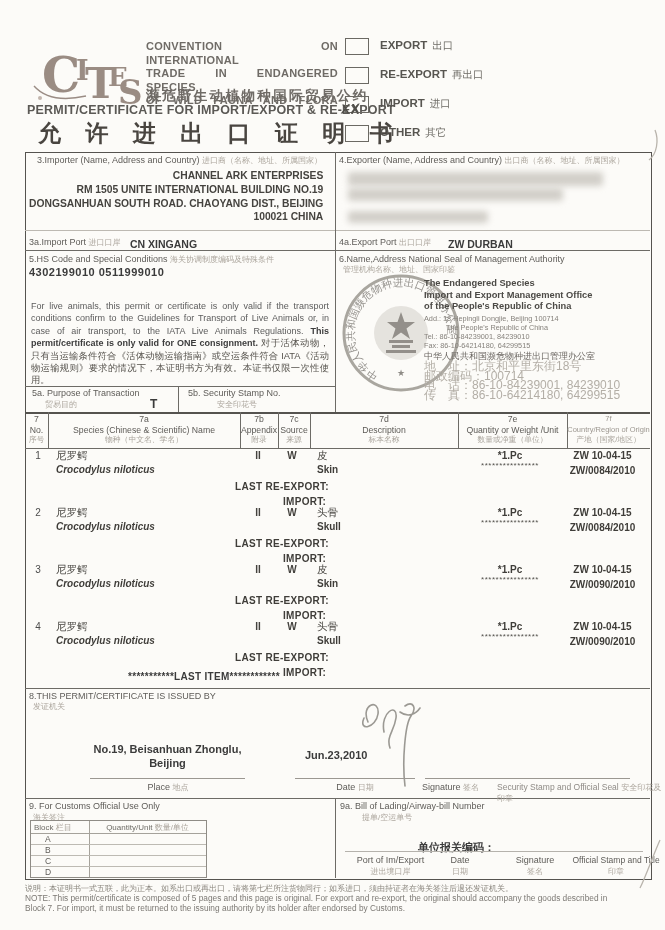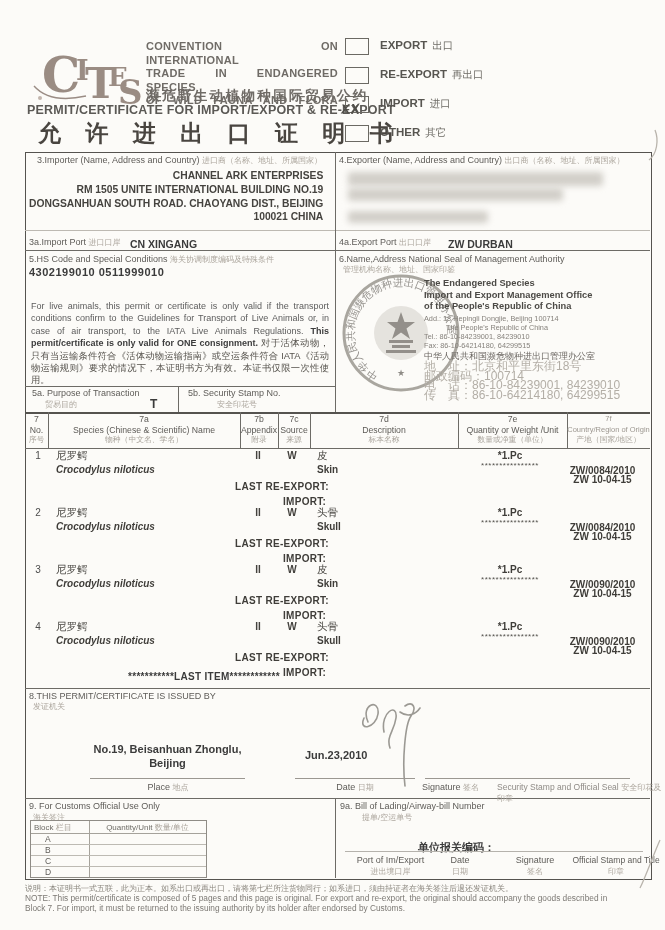--- a/index.html
+++ b/index.html
@@ -34,21 +34,21 @@
   .t-row span{position:absolute;}
   .r-no{left:4px;top:2px;width:18px;text-align:center;font-size:10px;color:#4c4c4c;}
   .r-cn{left:31px;top:1px;font-size:10.5px;color:#474540;}
   .r-sci{left:31px;top:16px;font-size:10px;font-style:italic;font-weight:bold;color:#3f3d39;}
   .r-app{left:218px;top:2px;width:30px;text-align:center;font-weight:bold;font-size:10px;color:#44423e;}
   .r-src{left:252px;top:2px;width:30px;text-align:center;font-weight:bold;font-size:10px;color:#44423e;}
   .r-desc-cn{left:292px;top:1px;font-size:10.5px;color:#474540;}
   .r-desc-en{left:292px;top:16px;font-weight:bold;font-size:10px;color:#3f3d39;}
   .r-qty{left:445px;top:2px;width:80px;text-align:center;font-weight:bold;font-size:10px;color:#3f3d39;}
   .r-stars{left:445px;top:13px;width:80px;text-align:center;font-size:8px;letter-spacing:.5px;color:#55534e;}
-  .r-od{left:530px;top:2px;width:95px;text-align:center;font-weight:bold;font-size:10px;color:#3f3d39;margin-top:24px;}
+  .r-od{left:530px;top:2px;width:95px;text-align:center;font-weight:bold;font-size:10px;color:#3f3d39;}
   .r-on{left:530px;top:17px;width:95px;text-align:center;font-weight:bold;font-size:10px;color:#3f3d39;}
   .r-sub1{left:210px;top:33px;font-weight:bold;font-size:10px;color:#3f3d39;letter-spacing:.3px;}
   .r-sub2{left:258px;top:48px;font-weight:bold;font-size:10px;color:#3f3d39;letter-spacing:.3px;}
   .blob{position:absolute;background:#d2cfc9;border-radius:3px;filter:blur(3px);}
   .u{position:absolute;height:1px;background:#9b9791;}
   .ctr{text-align:center;}
 </style>
 </head>
 <body>
 

